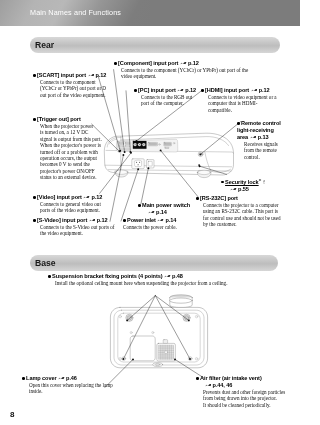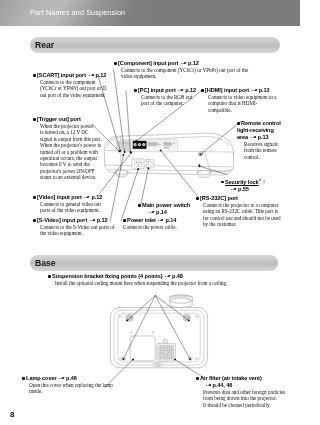--- a/index.html
+++ b/index.html
@@ -31,21 +31,21 @@
   .lockico svg{width:2.6px;height:3.6px;fill:none;stroke:#333;stroke-width:0.8;display:block;}
   .pnum{position:absolute;left:10px;bottom:6px;font-weight:bold;font-size:8px;color:#111;}
   svg{display:block;}
   .illus{position:absolute;overflow:visible;}
 </style>
 </head>
 <body>
 
 <div class="page">
   <div class="runhead">
-    <div class="runhead-text">Part Names and Suspension</div>
+    <div class="runhead-text">Main Names and Functions</div>
   </div>
 
   <div class="secbar" style="left:30px;top:37px;width:250px;">
     <span class="secbar-text" style="left:5px;top:3px;font-size:8.6px;">Rear</span>
   </div>
 
   <div class="secbar" style="left:30px;top:255px;width:248px;">
     <span class="secbar-text" style="left:5px;top:3px;font-size:8.6px;">Base</span>
   </div>
 

